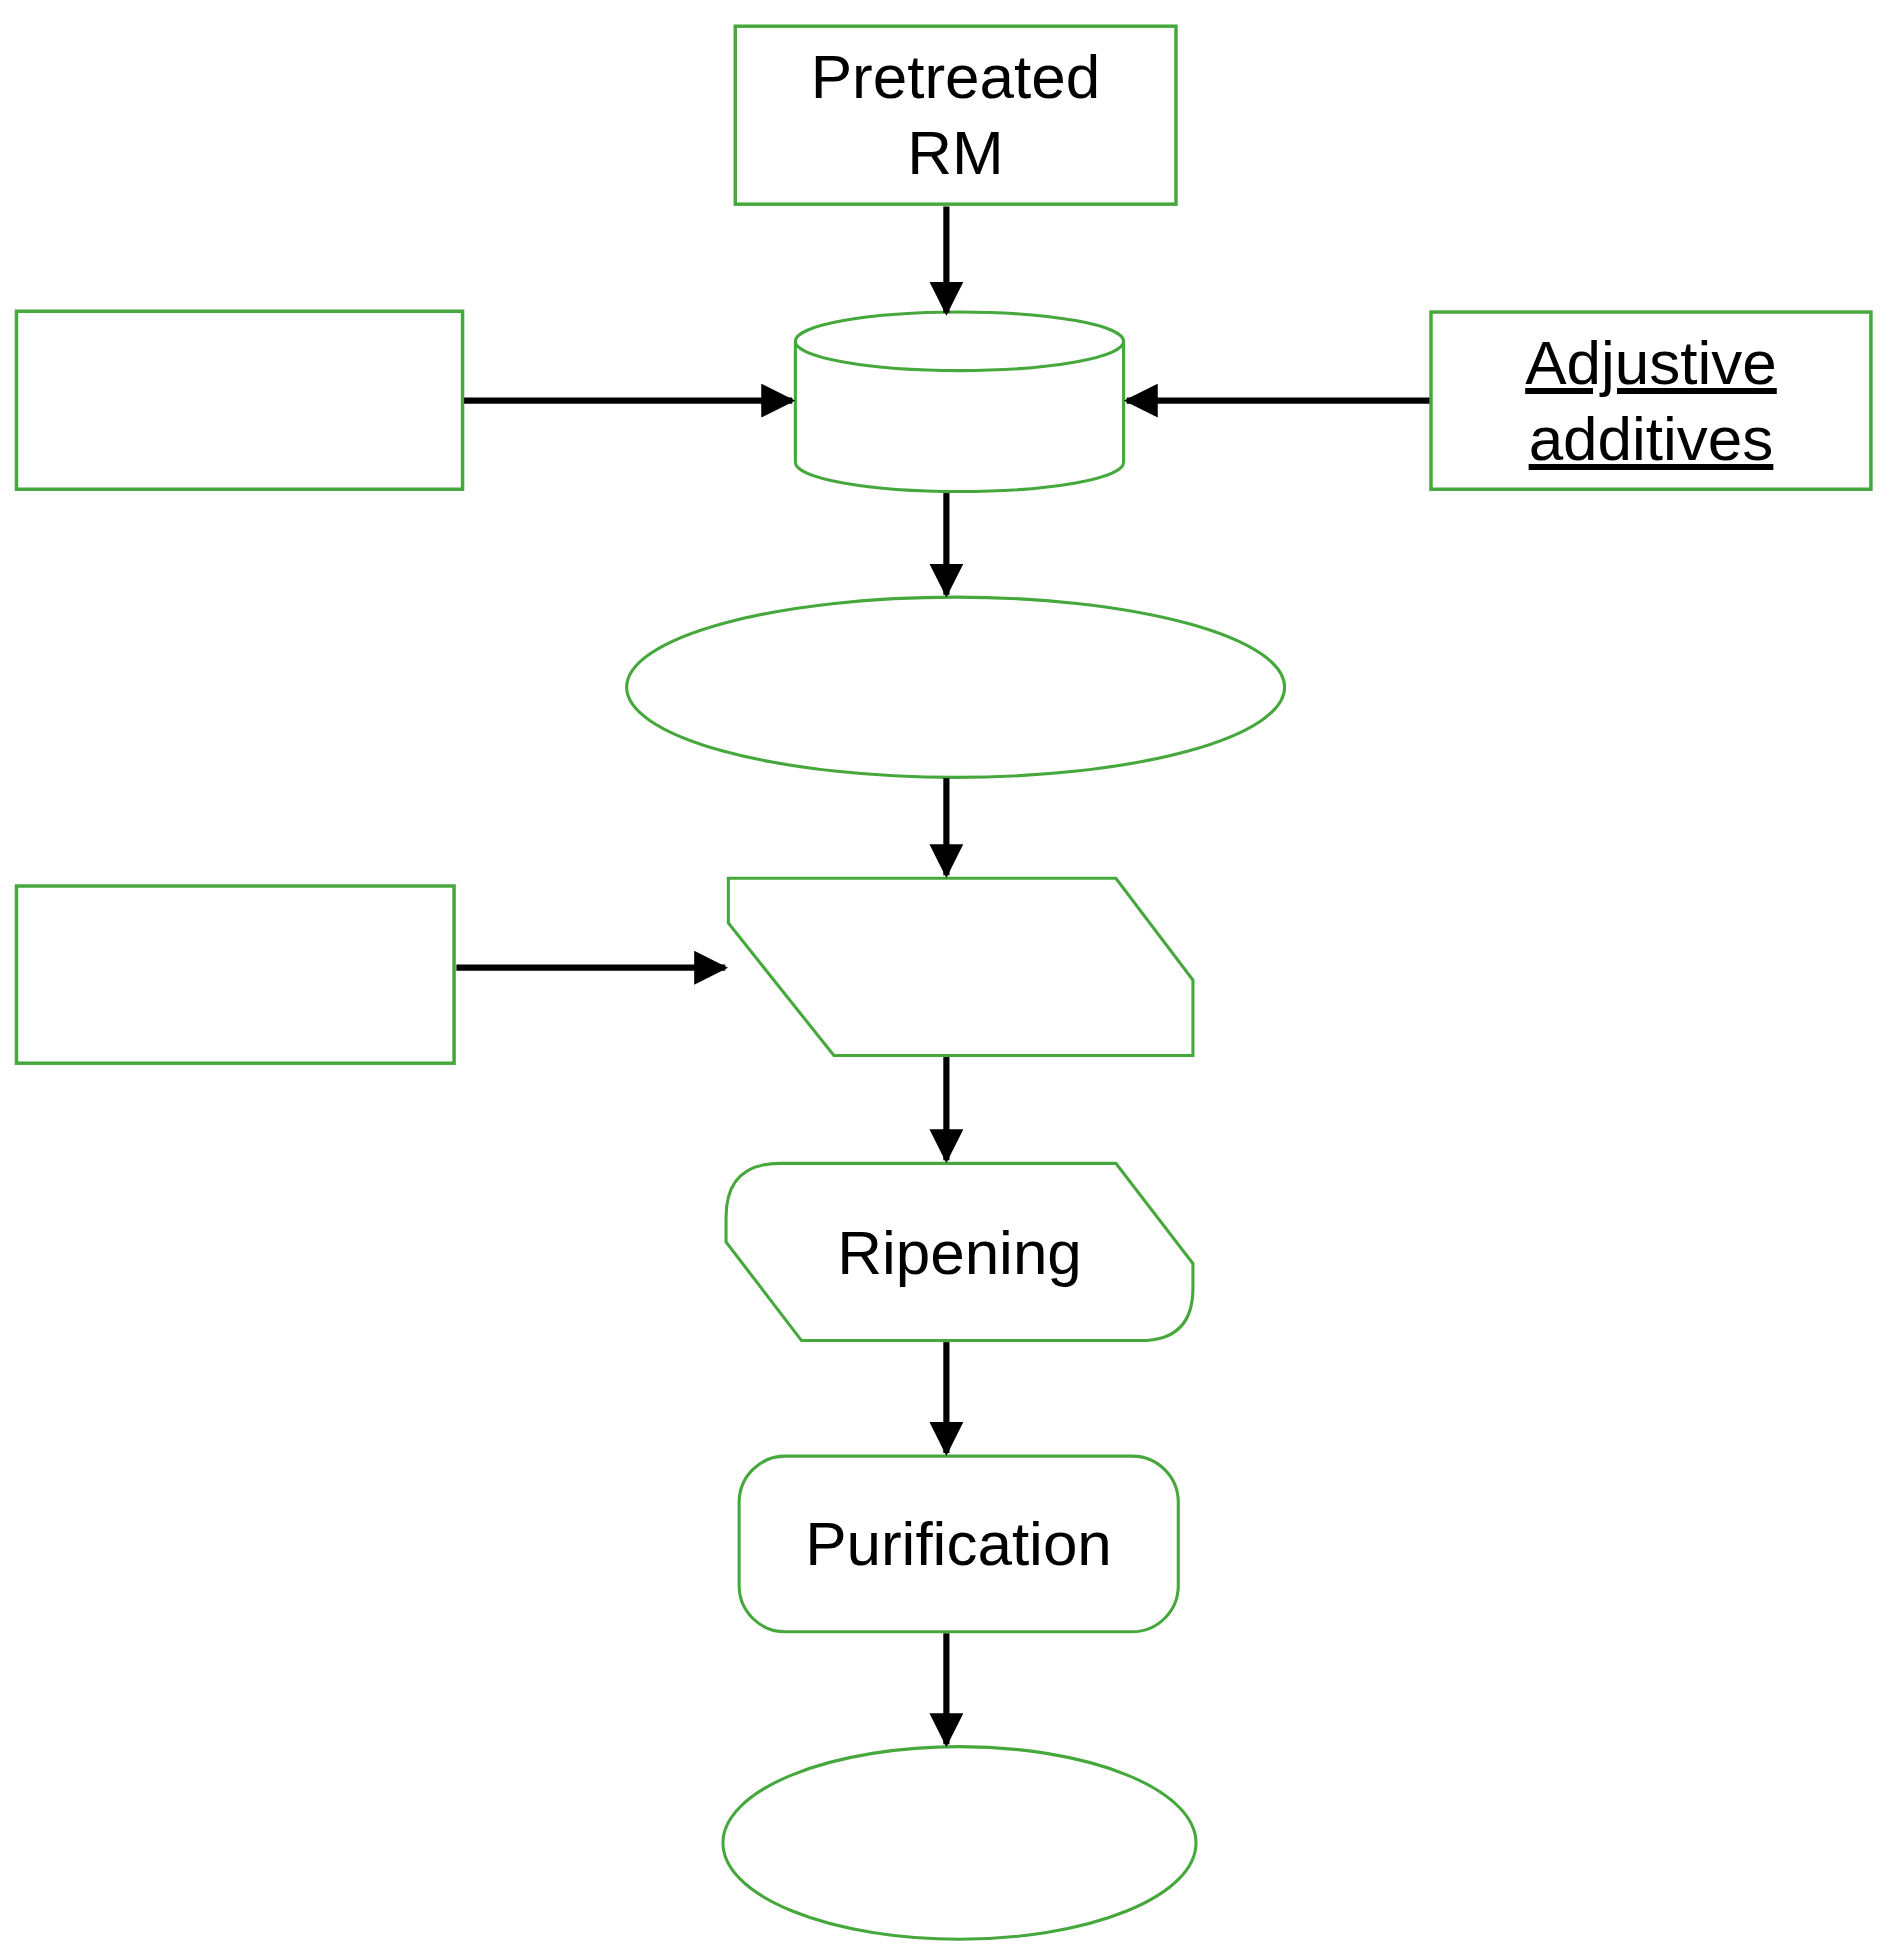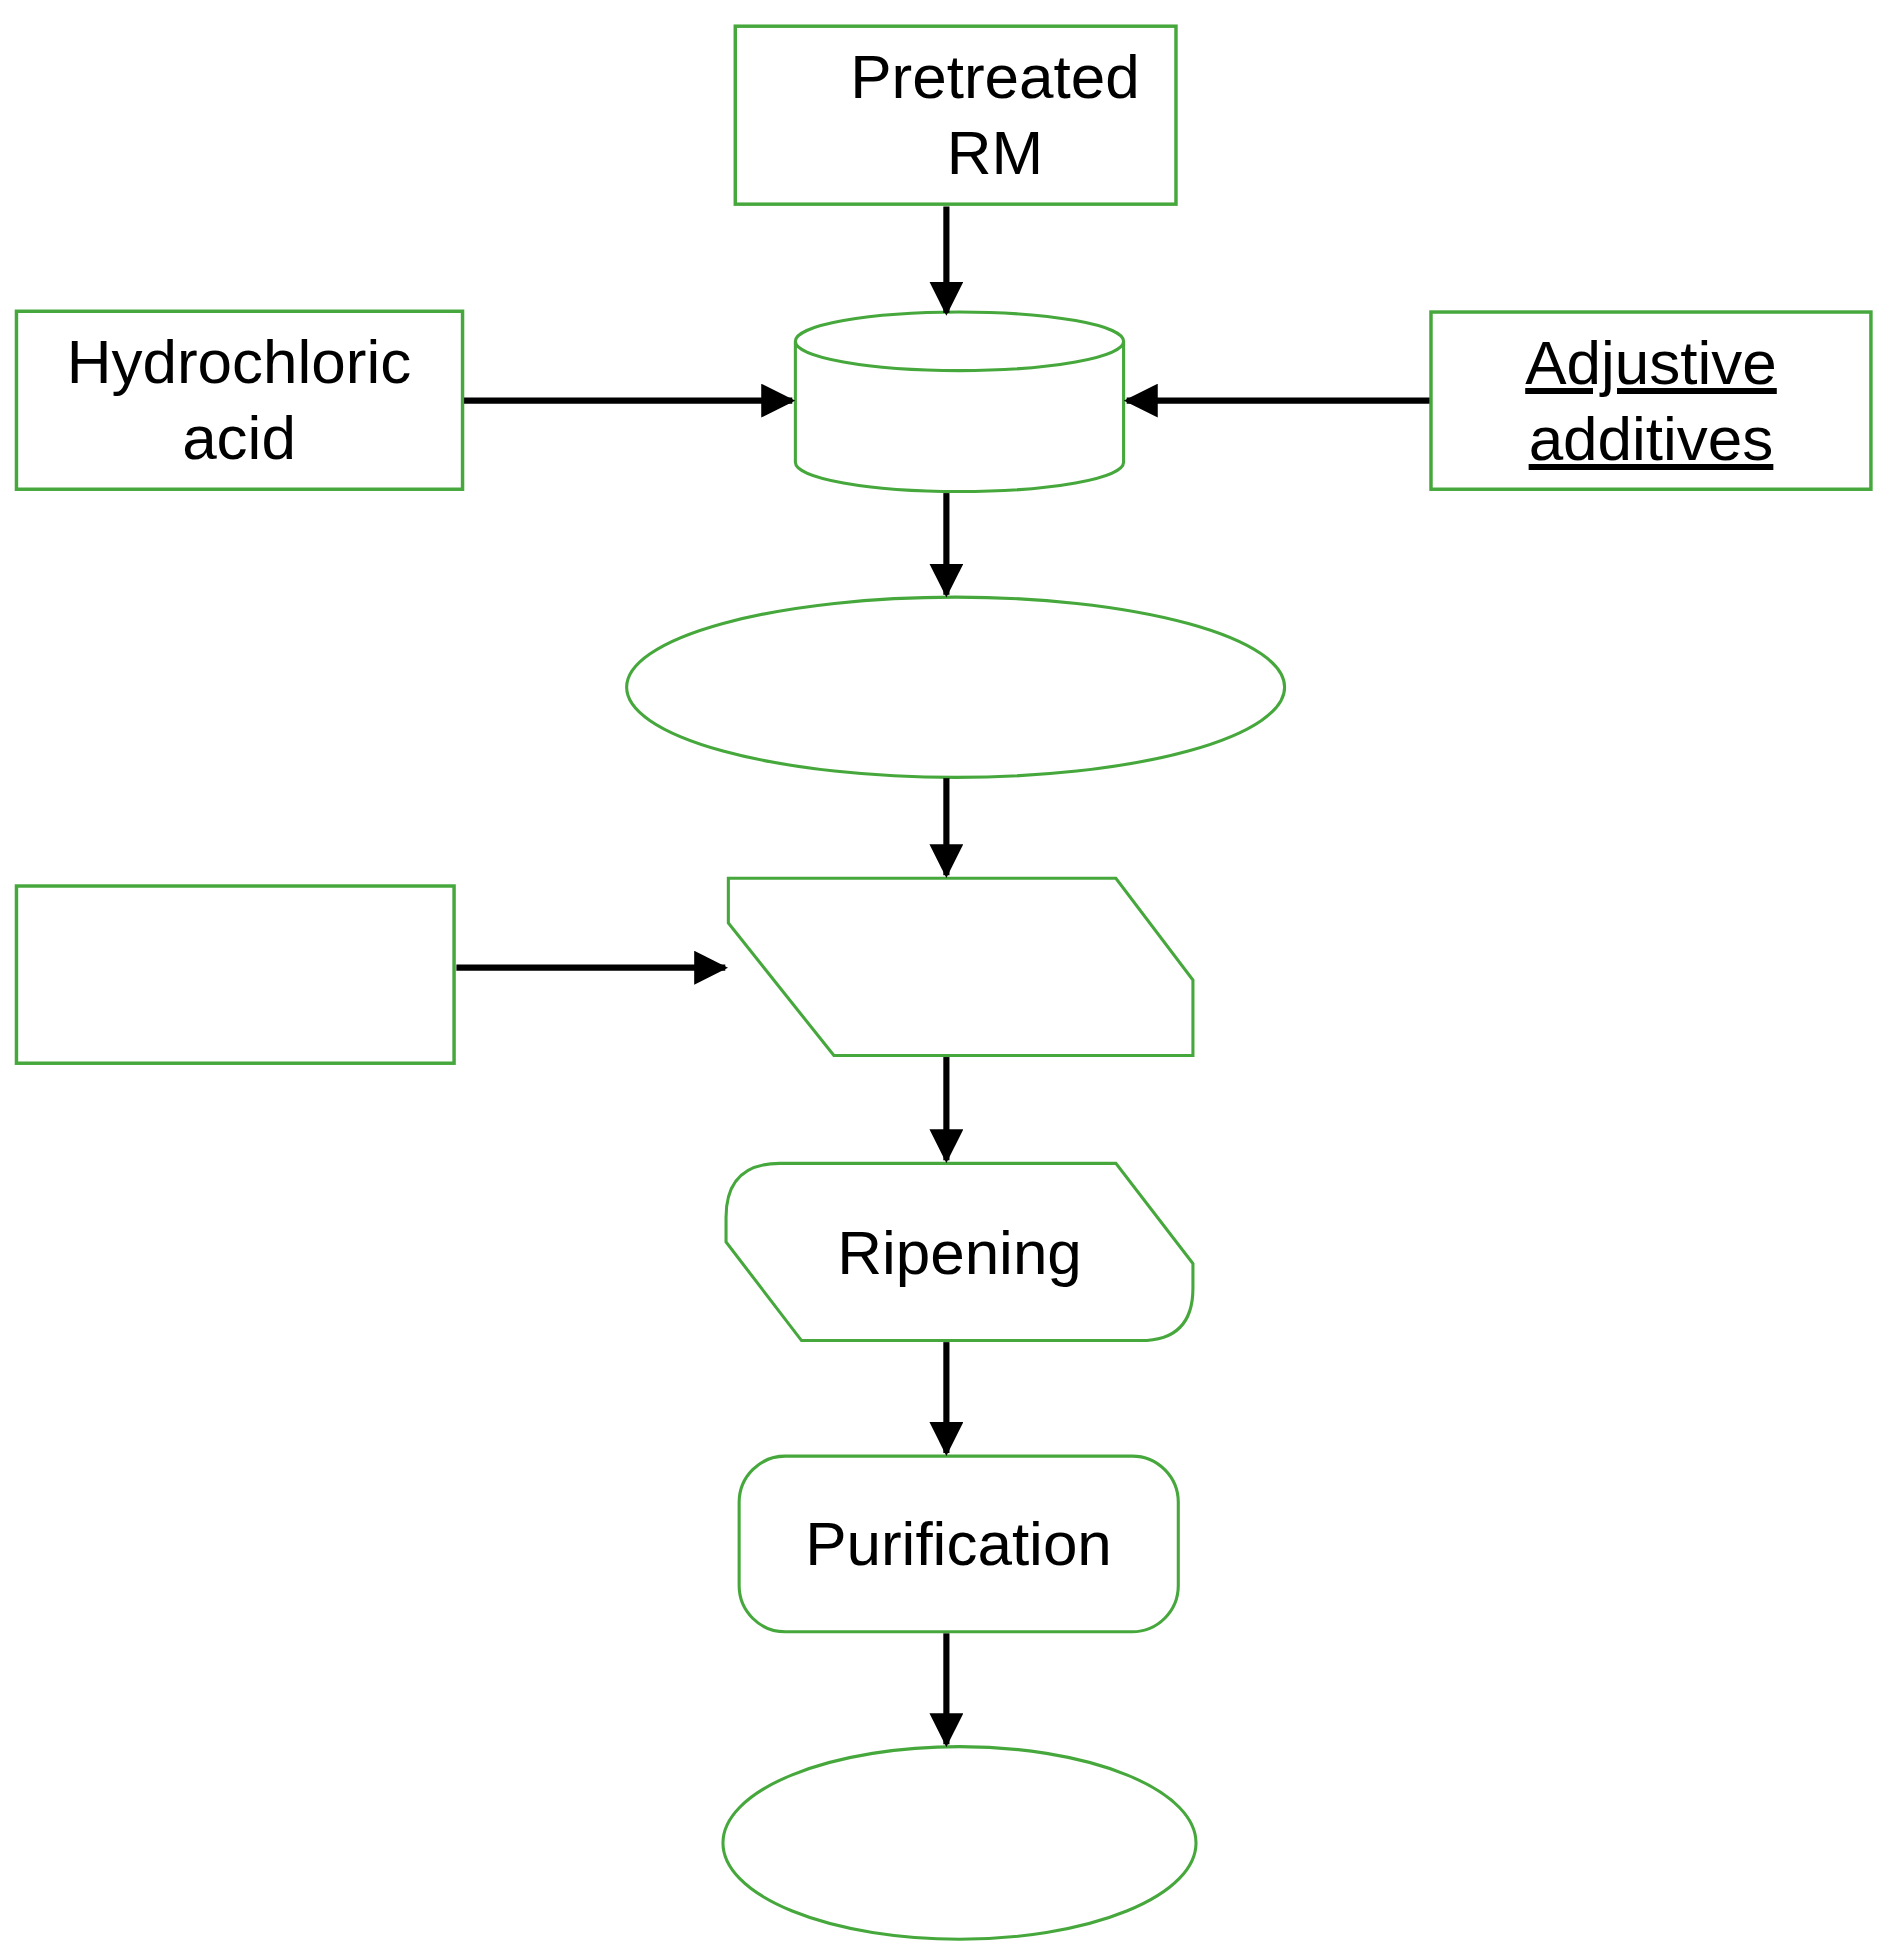--- a/index.html
+++ b/index.html
@@ -14,21 +14,21 @@
     position:absolute;
     display:flex;align-items:center;justify-content:center;
     text-align:center;
     color:#000000;
     font-size:62px;
     line-height:1.22;
     pointer-events:none;
   }
   .lbl span{display:inline-block;}
   
-  #lbl-pretreated    {left:735px;  top:26px;   width:441px; height:178px;justify-content:flex-end;}
+  #lbl-pretreated    {left:735px;  top:26px;   width:441px; height:178px;}
   #lbl-pretreated span{max-width:362px;}
   #lbl-hydrochloric  {left:16px;   top:311px;  width:446px; height:178px;}
   #lbl-hydrochloric span{max-width:401px;}
   #lbl-mixing        {left:795px; top:312px;  width:328px; height:179px;}
   #lbl-adjustive     {left:1431px; top:312px;  width:440px; height:177px;}
   #lbl-adjustive span{max-width:324px;text-decoration:underline;}
   #lbl-digestion     {left:626px;  top:597px;  width:658px; height:180px;}
   #lbl-alkaline      {left:16px;   top:886px; width:438px; height:177px;}
   #lbl-alkaline span{max-width:324px;}
   #lbl-polymerization{left:728px;  top:878px; width:465px; height:177px;}
@@ -87,23 +87,20 @@
     <line x1="1228" y1="1372" x2="1228" y2="1506" stroke="#000000" stroke-width="8" marker-end="url(#ah)"></line>
 
     <line x1="1228" y1="1742" x2="1228" y2="1886" stroke="#000000" stroke-width="8" marker-end="url(#ah)"></line>
 
     <line x1="1228" y1="2120" x2="1228" y2="2264" stroke="#000000" stroke-width="8" marker-end="url(#ah)"></line>
   </svg>
 
   <div class="lbl" id="lbl-pretreated">
     <span>Pretreated RM</span>
   </div>
-  <div class="lbl" id="lbl-hydrochloric">
-    <span>Hydrochloric acid</span>
-  </div>
   <div class="lbl" id="lbl-adjustive">
     <span>Adjustive additives</span>
   </div>
   <div class="lbl" id="lbl-ripening">
     <span>Ripening</span>
   </div>
   <div class="lbl" id="lbl-purification">
     <span>Purification</span>
   </div>
 

